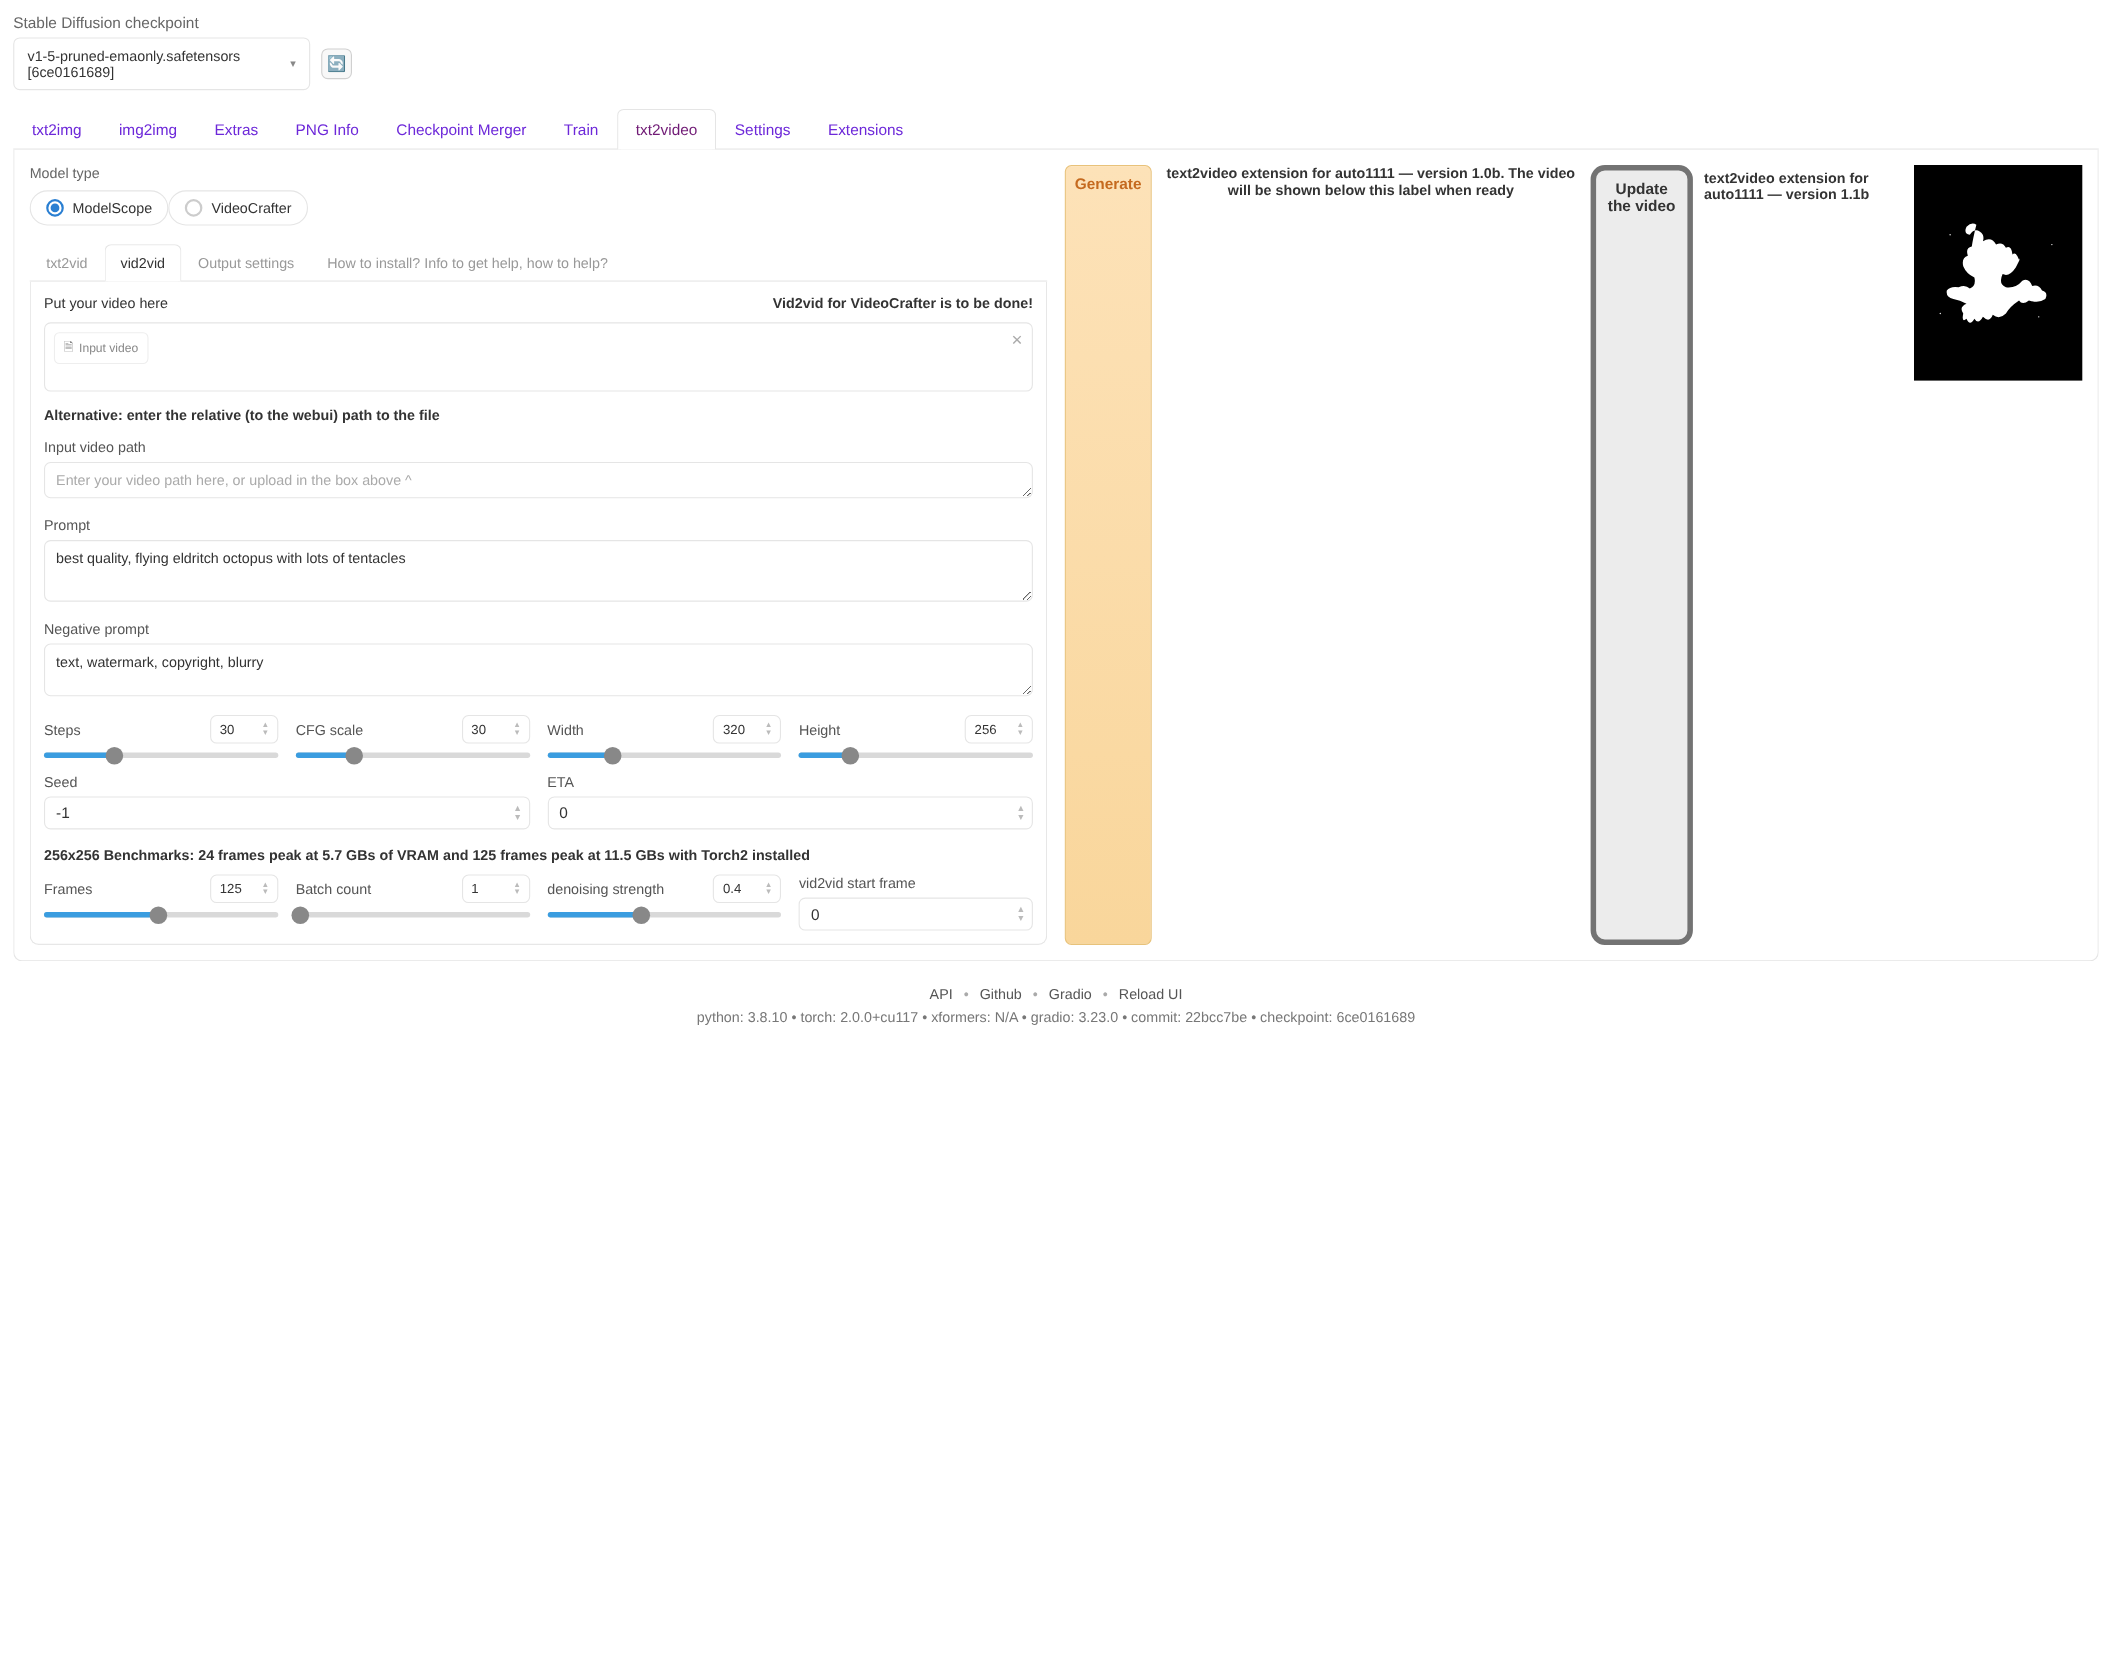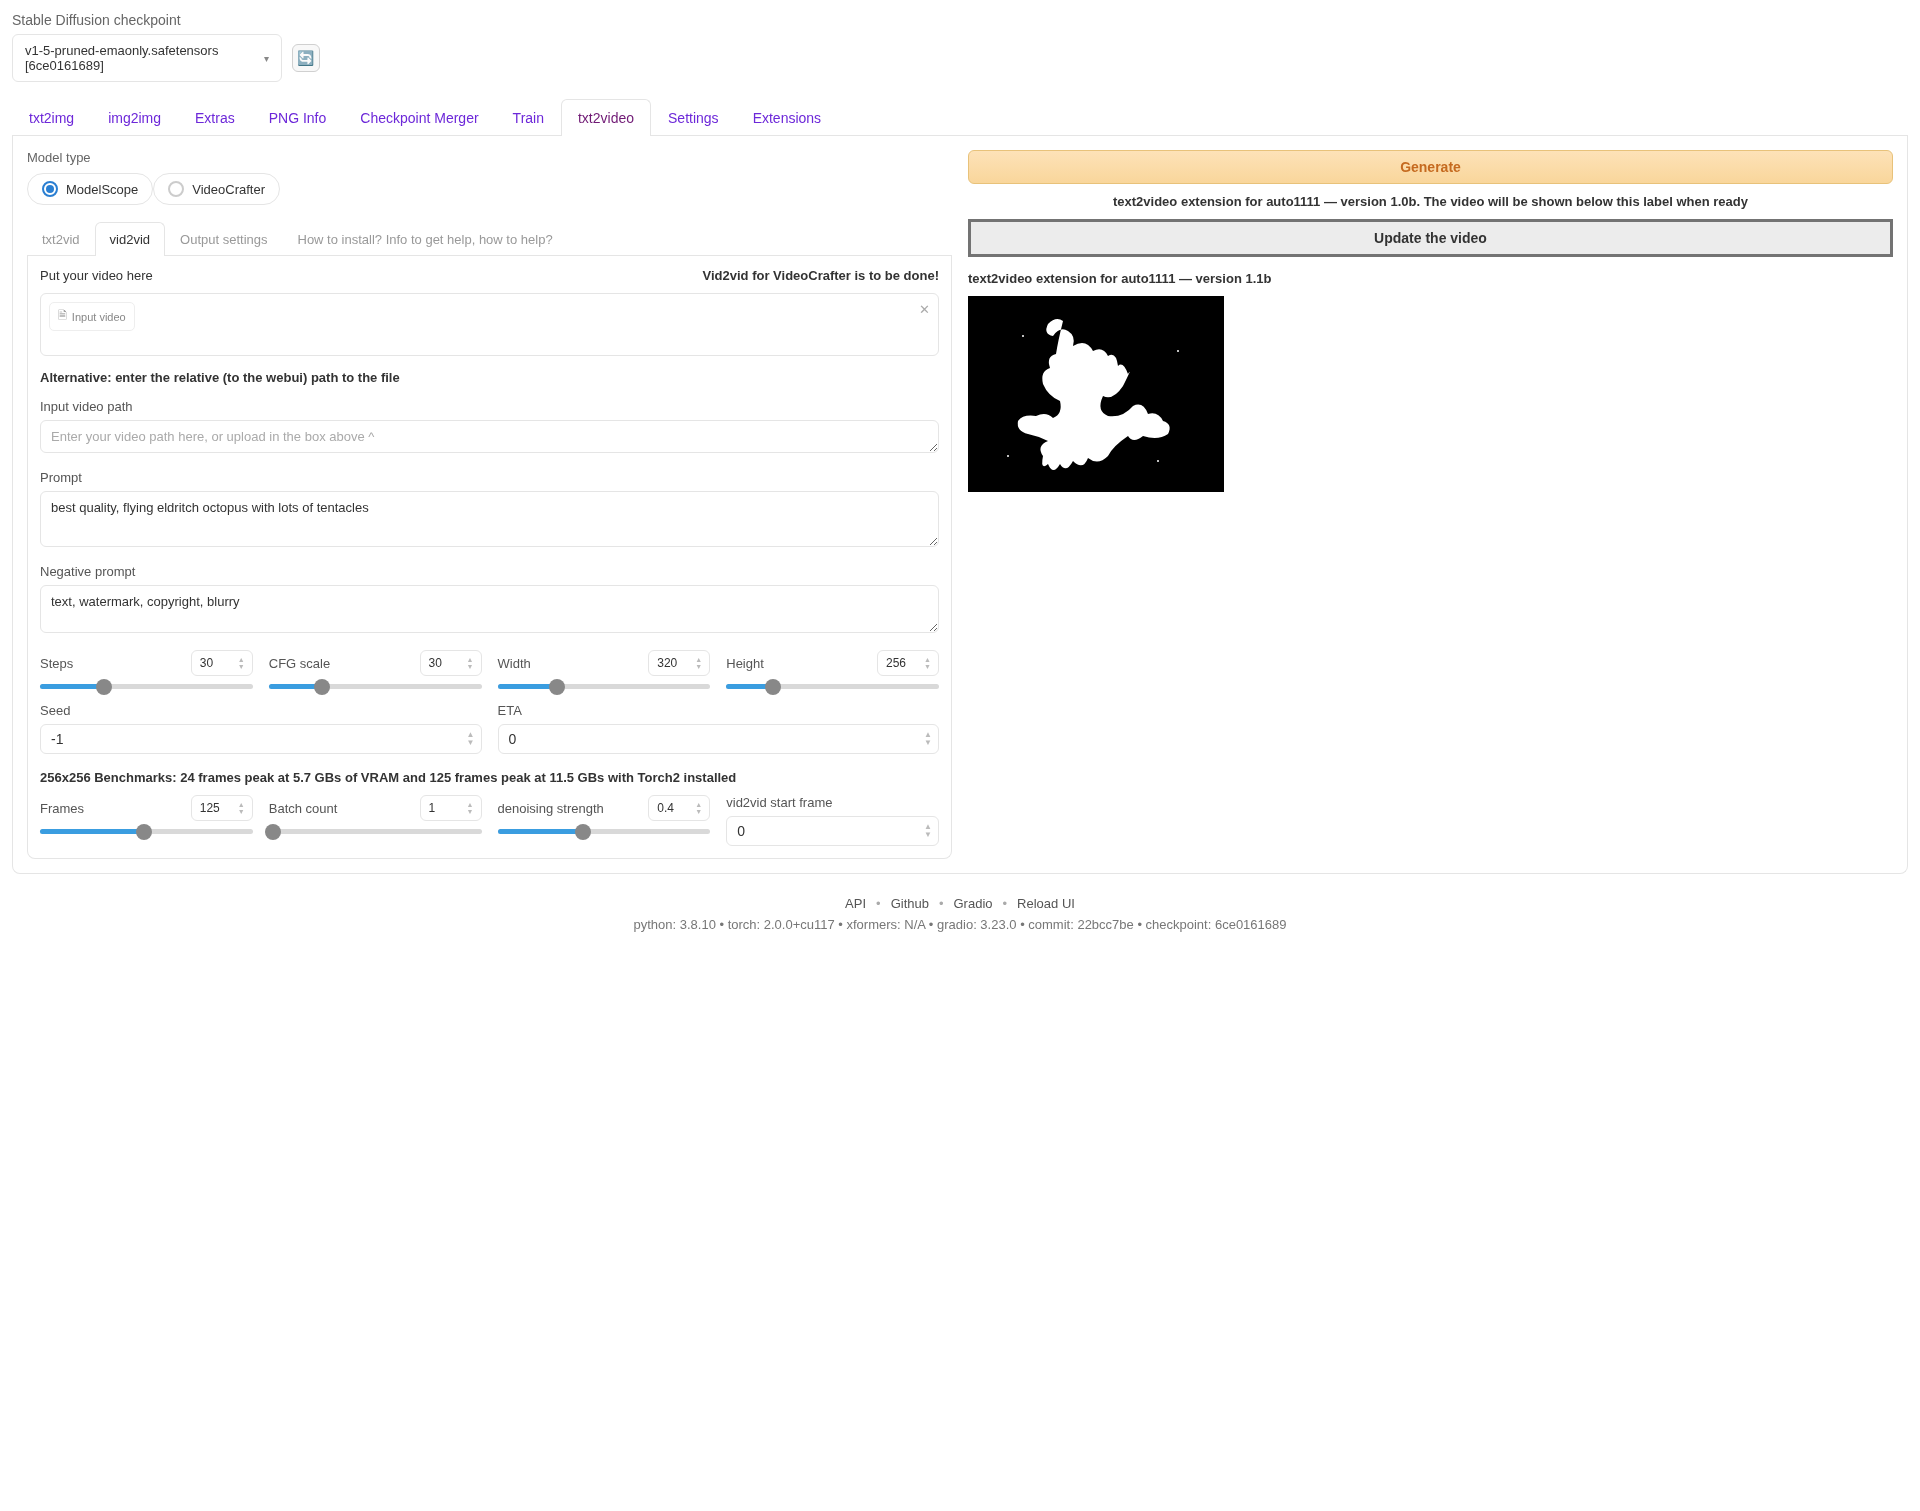--- a/index.html
+++ b/index.html
@@ -48,21 +48,21 @@
 }
 .main-tab.active {
   color: #701a75;
   border-color: #e5e5e5;
   border-radius: 6px 6px 0 0;
   background: #fff;
 }
 
 .content-row { display: flex; gap: 16px; padding: 14px; border: 1px solid #e5e5e5; border-top: none; border-radius: 0 0 8px 8px; }
 .left-col { flex: 1; min-width: 0; }
-.right-col { flex: 1; min-width: 0; display: flex; flex-direction: column; gap: 10px; }
+.right-col { flex: 1; min-width: 0; display: flex; flex-direction: row; gap: 10px; }
 
 .section-label { color: #666; font-size: 13px; margin-bottom: 8px; }
 .radio-row { display: flex; margin-bottom: 16px; text-align: right; }
 .radio-pill {
   border: 1px solid #e5e5e5;
   border-radius: 18px;
   padding: 7px 14px;
   display: flex; align-items: center; gap: 8px;
   cursor: pointer;
   font-size: 13px;
@@ -154,22 +154,22 @@
   border-radius: 6px;
   padding: 8px;
   text-align: center;
   font-weight: 600;
   color: #c56a1f;
   cursor: pointer;
 }
 .info-line { font-weight: 600; text-align: center; font-size: 13px; }
 .update-btn {
   background: #ececec;
-  border: 3px solid #737373;
-  border-radius: 0;
+  border: 5px solid #737373;
+  border-radius: 13px;
   padding: 8px;
   text-align: center;
   font-weight: 600;
   cursor: pointer;
   font-size: 14px;
 }
 .version-line { font-weight: 600; font-size: 13px; margin-top: 4px; }
 
 .preview {
   width: 256px; height: 196px;

